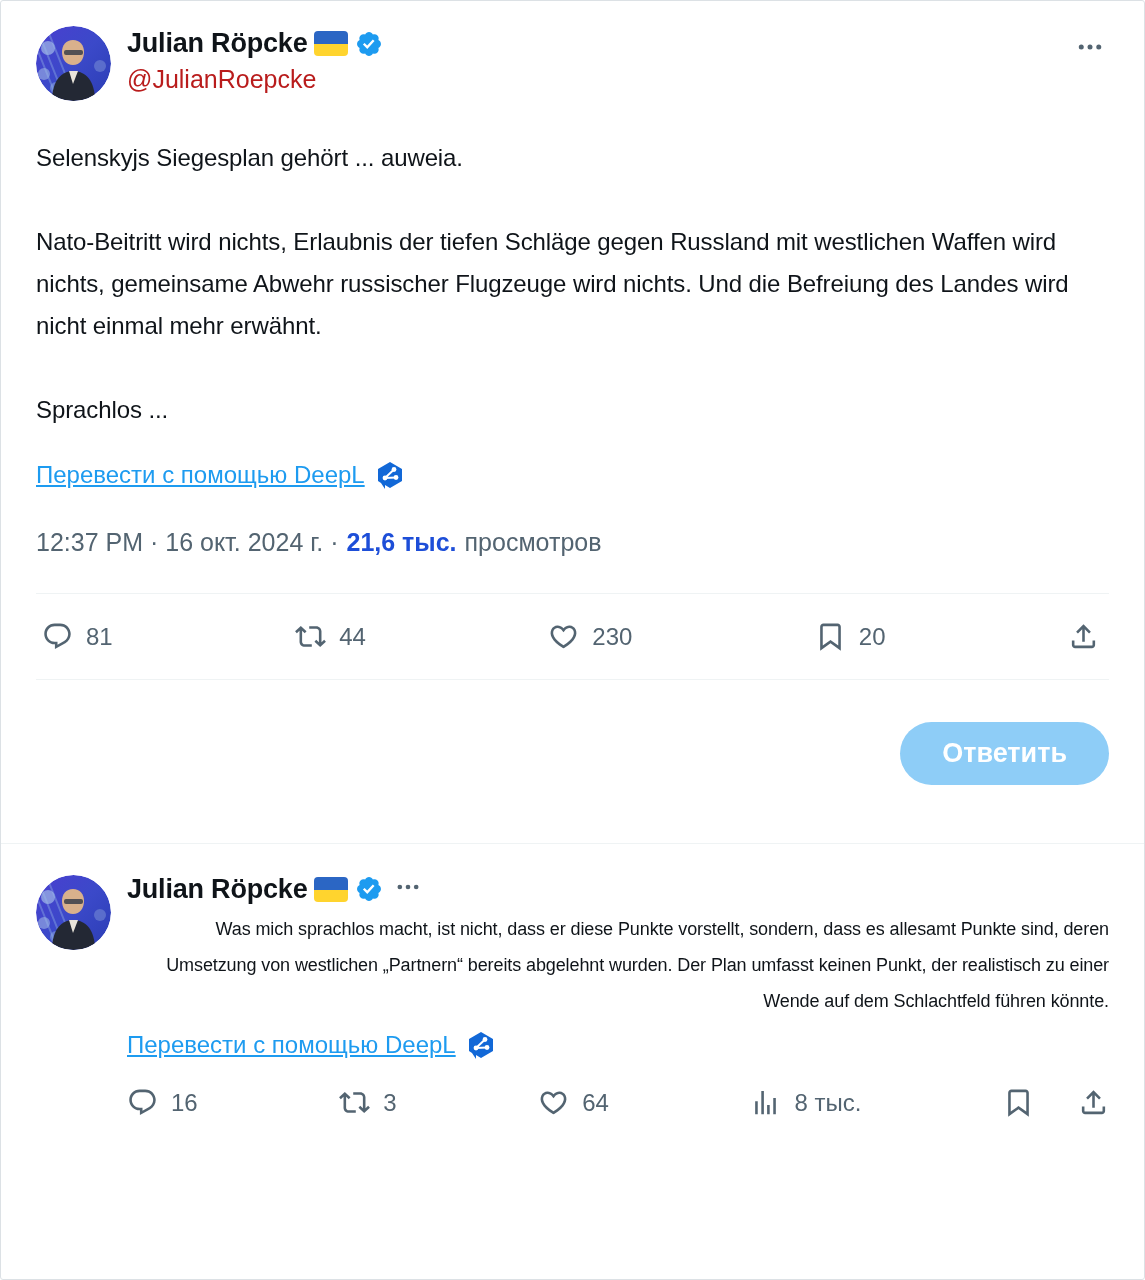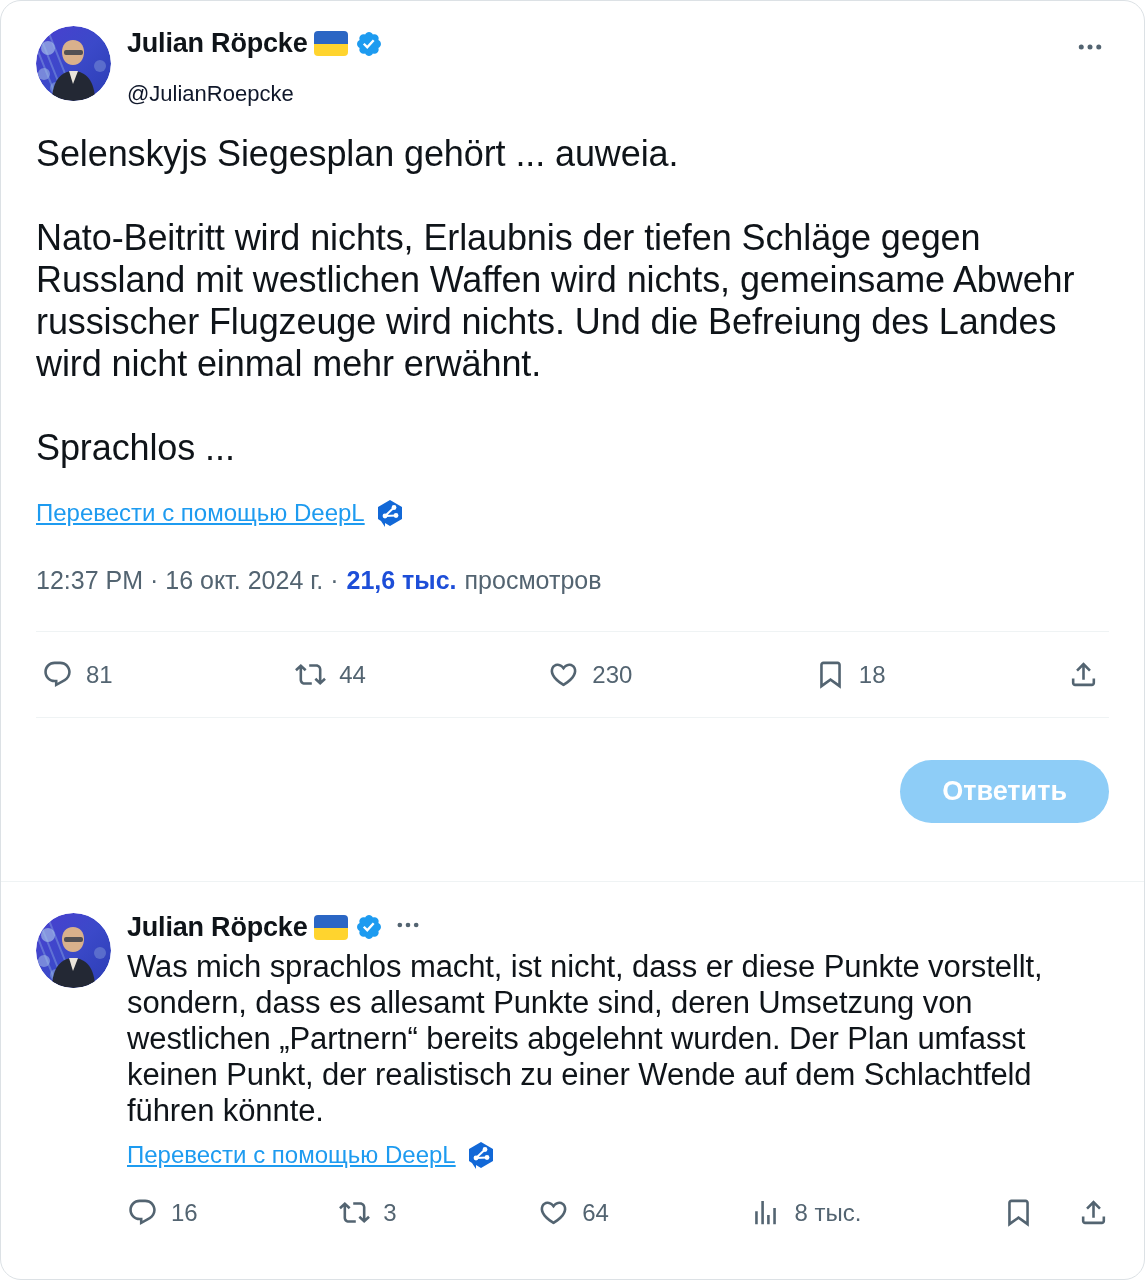--- a/index.html
+++ b/index.html
@@ -6,45 +6,45 @@
   html, body { background: #ffffff; }
   body {
     width: 1145px; height: 1280px;
     font-family: "Liberation Sans", "DejaVu Sans", sans-serif;
     color: #0f1419;
   }
   .card {
     width: 1145px; height: 1280px;
     border: 1px solid #dcе1e5;
     border: 1px solid #dce1e5;
-    border-radius: 21px;
+    border-radius: 3px;
     background: #ffffff;
     overflow: hidden;
   }
   
   .main-tweet { padding: 25px 35px 0 35px; }
   .tweet-header { display: flex; align-items: flex-start; }
   .avatar {
     width: 75px; height: 75px; border-radius: 50%;
     overflow: hidden; flex: 0 0 75px;
   }
   .avatar svg { display: block; }
   .name-block { margin-left: 16px; flex: 1; padding-top: 2px; }
   .name-row { display: flex; align-items: center; gap: 7px; }
   .display-name { font-size: 27px; font-weight: bold; color: #0f1419; letter-spacing: -0.2px; }
   .flag {
     width: 34px; height: 25px; border-radius: 4px; display: inline-block;
     background: linear-gradient(180deg, #2b66c4 0%, #2b66c4 50%, #ffd42e 50%, #ffd42e 100%);
   }
   .badge { width: 28px; height: 28px; }
-  .handle { font-size: 22px; color: #0f172a; margin-top: 22px; }
+  .handle { font-size: 25px; color: #b91c1c; margin-top: 6px; }
   .more-btn { color: #536471; padding: 6px 4px; cursor: pointer; }
   .tweet-body {
-    margin-top: 26px;
-    font-size: 36px; line-height: 42px;
+    margin-top: 36px;
+    font-size: 24px; line-height: 42px;
     white-space: pre-line;
     color: #0f1419;
     max-width: 1080px;
     letter-spacing: -0.1px;
   }
   .translate-row { display: flex; align-items: center; gap: 10px; margin-top: 28px; height: 32px; }
   .translate-link {
     font-size: 24px; color: #1d9bf0; text-decoration: underline; cursor: pointer;
   }
   .deepl-icon { width: 30px; height: 30px; }
@@ -74,23 +74,24 @@
   
   .section-divider { border-top: 1px solid #eff3f4; width: 100%; }
   .reply-tweet { padding: 27px 35px 0 35px; display: flex; }
   .avatar.small { margin-top: 4px; }
   .reply-content { margin-left: 16px; flex: 1; min-width: 0; }
   .reply-header { display: flex; align-items: center; gap: 7px; height: 36px; }
   .reply-header .display-name { font-size: 27px; }
   .reply-meta { font-size: 25px; color: #536471; margin-left: 4px; flex: 1; white-space: nowrap; overflow: hidden; }
   .reply-body {
     margin-top: 4px;
-    font-size: 31px; line-height: 36px;
+    font-size: 18px; line-height: 36px;
     color: #0f1419; max-width: 985px;
     letter-spacing: -0.1px;
+    text-align: right;
   }
   .reply-content .translate-row { margin-top: 10px; }
   .reply-action-bar {
     margin-top: 26px; padding-bottom: 36px;
     display: flex; justify-content: space-between; align-items: center;
   }
   .right-icons { display: flex; align-items: center; gap: 44px; }
 </style>
 </head>
 <body>
@@ -185,21 +186,21 @@
       <div class="action-group">
         <svg class="action-icon" viewBox="0 0 24 24" fill="#536471">
             <path d="M16.697 5.5c-1.222-.06-2.679.51-3.89 2.16l-.805 1.09-.806-1.09C9.984 6.01 8.526 5.44 7.304 5.5c-1.243.07-2.349.78-2.91 1.91-.552 1.12-.633 2.78.479 4.82 1.074 1.97 3.257 4.27 7.129 6.61 3.87-2.34 6.052-4.64 7.126-6.61 1.111-2.04 1.03-3.7.477-4.82-.561-1.13-1.666-1.84-2.908-1.91zm4.187 7.69c-1.351 2.48-4.001 5.12-8.379 7.67l-.503.3-.504-.3c-4.379-2.55-7.029-5.19-8.382-7.67-1.36-2.5-1.41-4.86-.514-6.67.887-1.79 2.647-2.91 4.601-3.01 1.651-.09 3.368.56 4.798 2.01 1.429-1.45 3.146-2.1 4.796-2.01 1.954.1 3.714 1.22 4.601 3.01.896 1.81.846 4.17-.514 6.67z"></path>
           </svg>
         <span class="action-count">230</span>
       </div>
       <div class="action-group">
         <svg class="action-icon" viewBox="0 0 24 24" fill="#536471">
             <path d="M4 4.5C4 3.12 5.119 2 6.5 2h11C18.881 2 20 3.12 20 4.5v18.44l-8-5.71-8 5.71V4.5zM6.5 4c-.276 0-.5.22-.5.5v14.56l6-4.29 6 4.29V4.5c0-.28-.224-.5-.5-.5h-11z"></path>
           </svg>
-        <span class="action-count">18</span>
+        <span class="action-count">20</span>
       </div>
       <div class="action-group">
         <svg class="action-icon" viewBox="0 0 24 24" fill="#536471">
             <path d="M12 2.59l5.7 5.7-1.41 1.42L13 6.41V16h-2V6.41l-3.3 3.3-1.41-1.42L12 2.59zM21 15l-.02 3.51c0 1.38-1.12 2.49-2.5 2.49H5.5C4.11 21 3 19.88 3 18.5V15h2v3.5c0 .28.22.5.5.5h12.98c.28 0 .5-.22.5-.5L19 15h2z"></path>
           </svg>
       </div>
     </div>
 
     <div class="reply-row">
       <button class="reply-button">Ответить</button>

